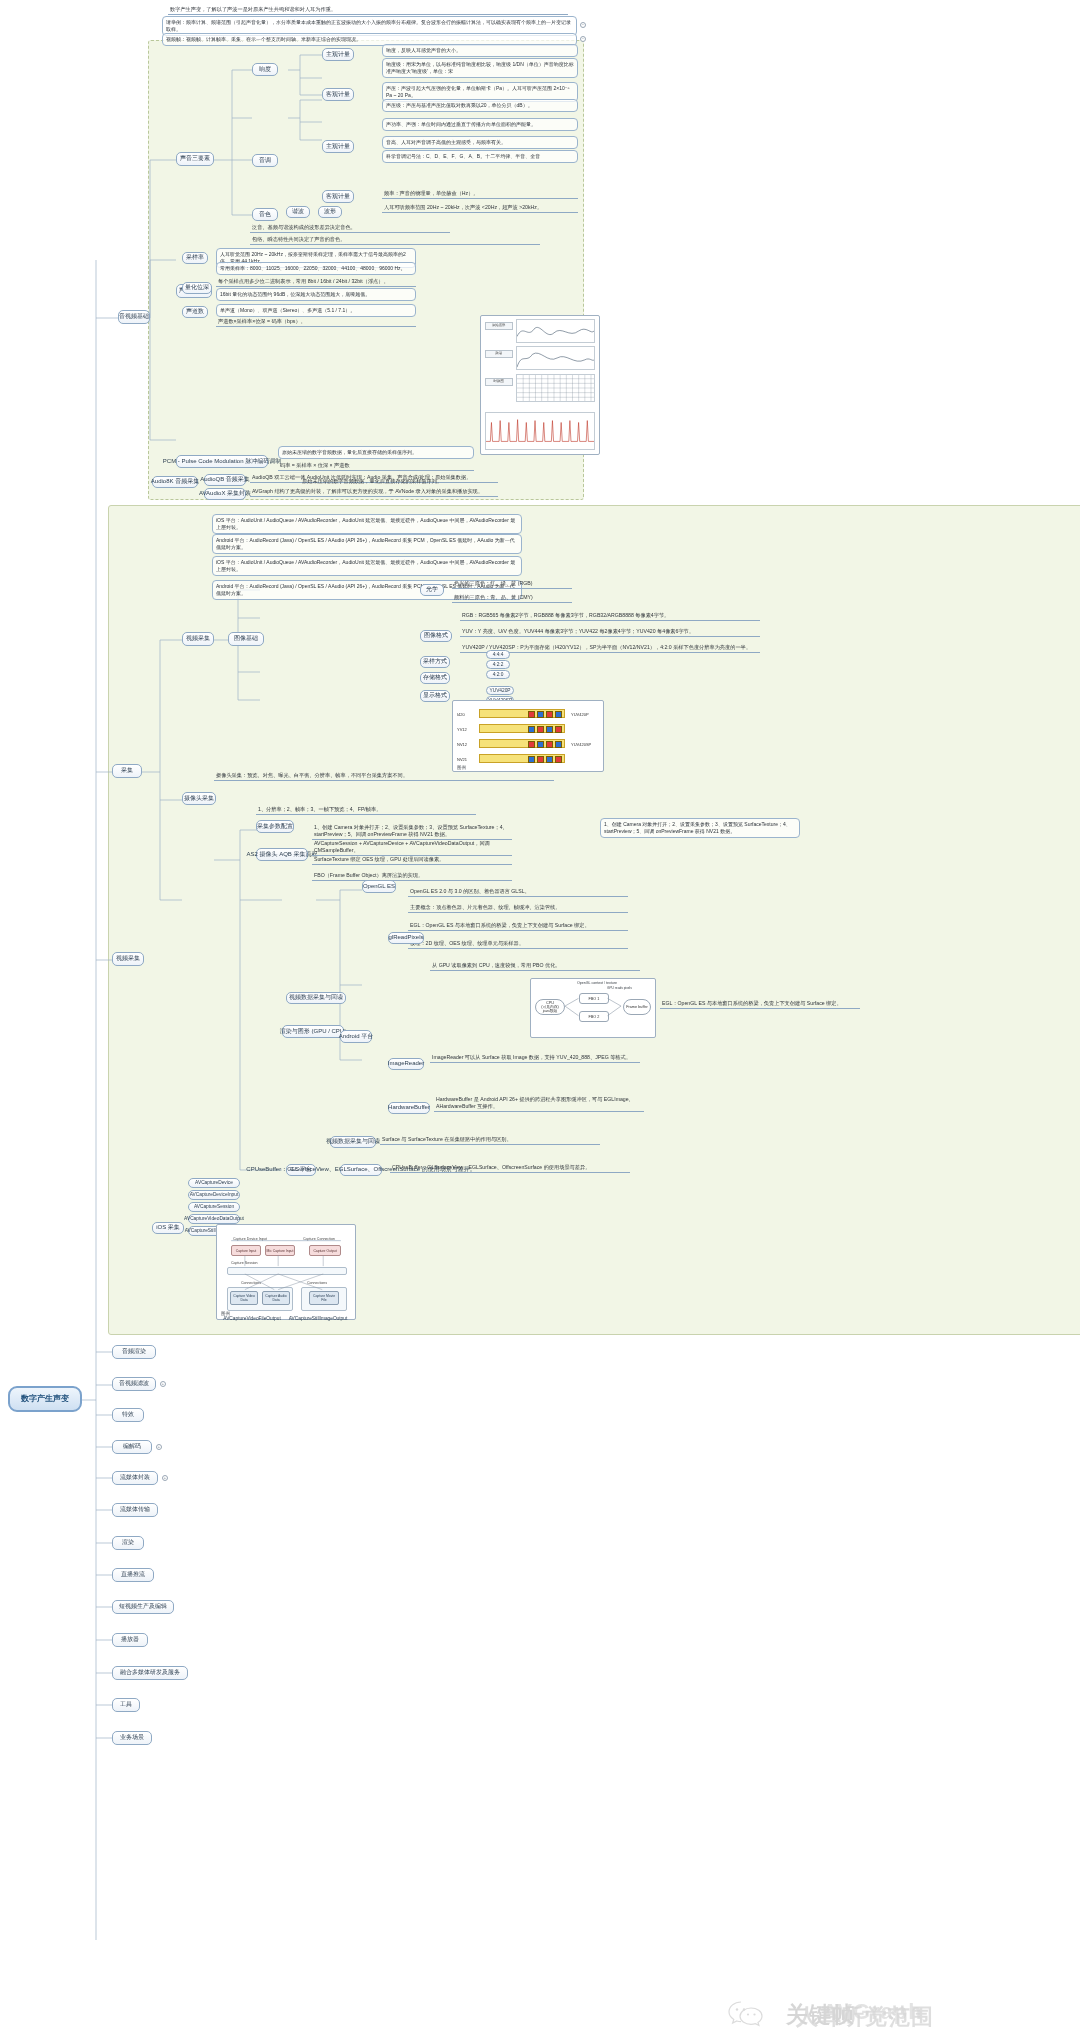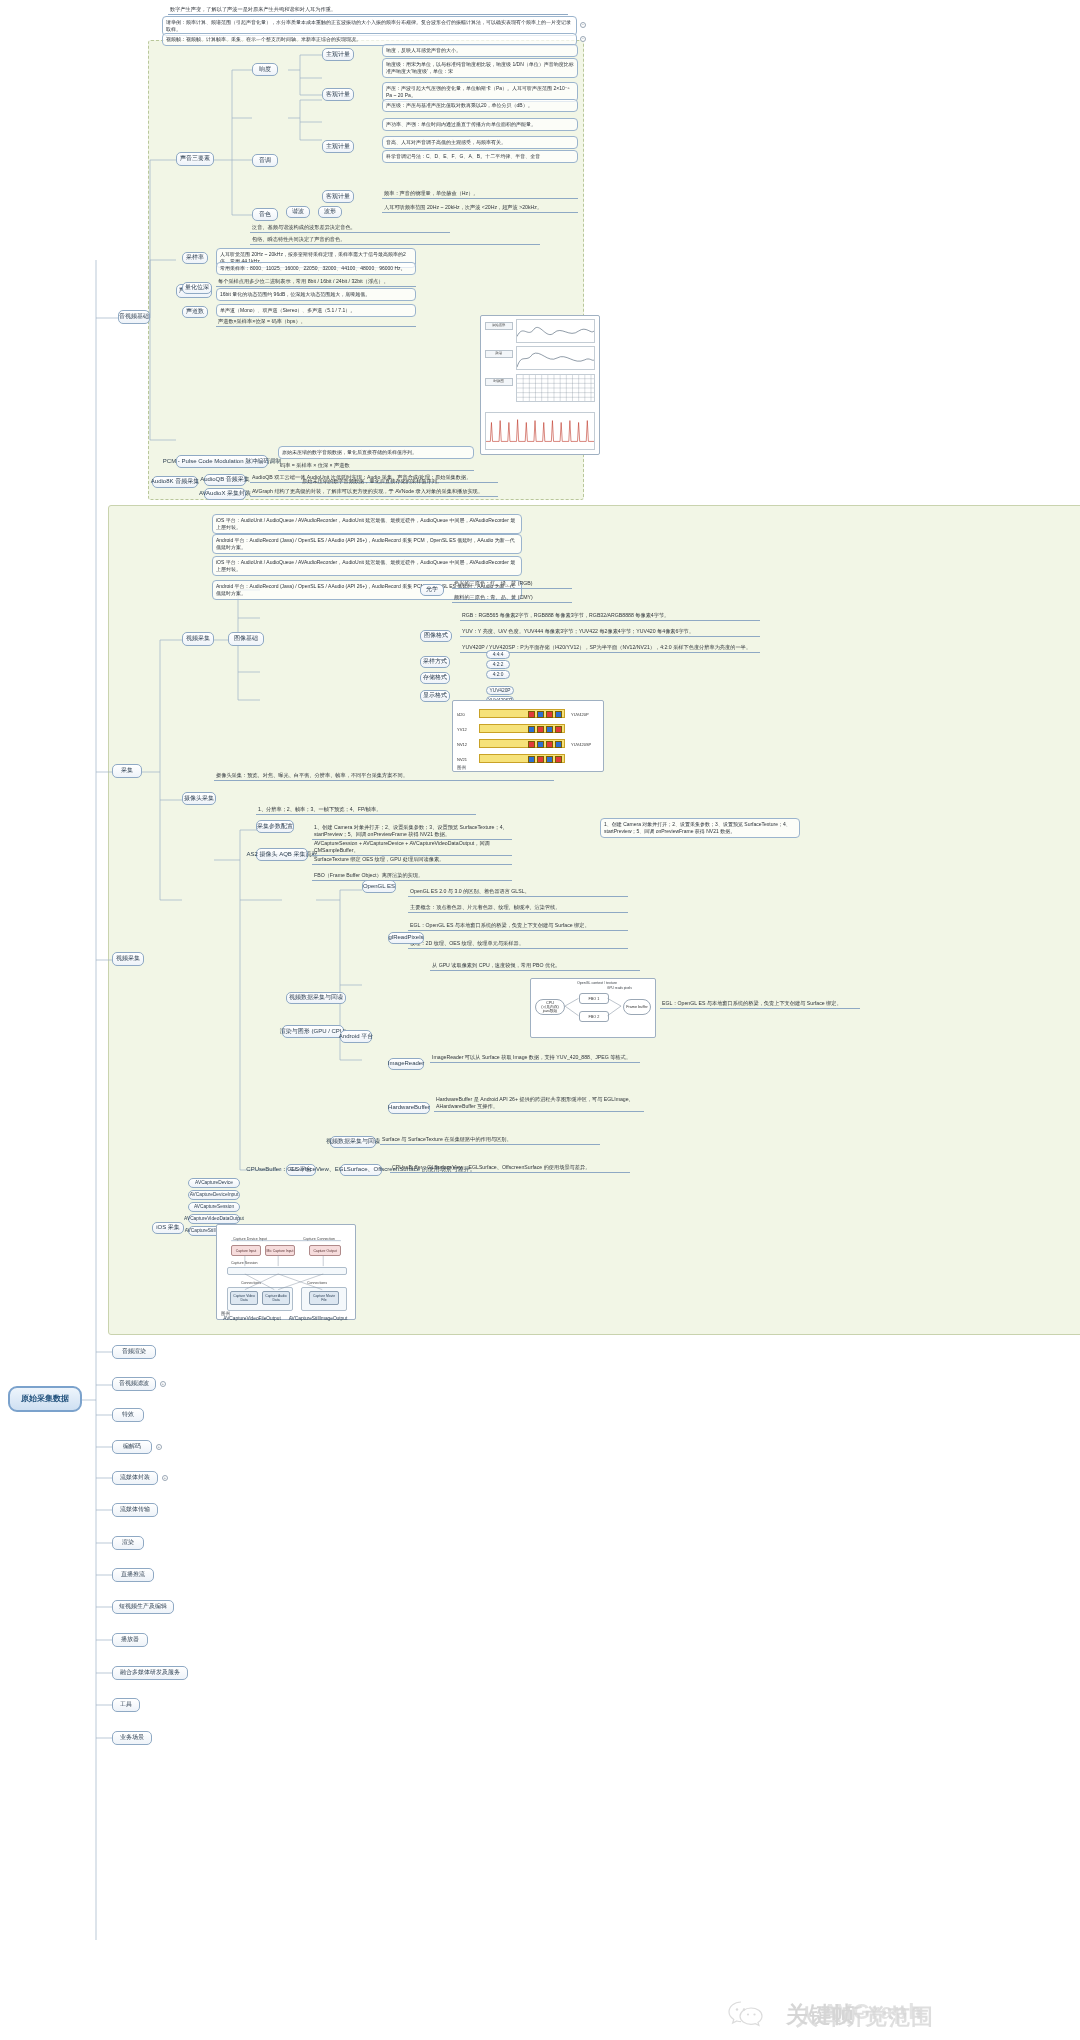--- a/index.html
+++ b/index.html
@@ -174,21 +174,21 @@
       <path d="M316,900 L340,900 M340,890 L340,1060 M340,890 L362,890 M340,985 L362,985 M340,1060 L362,1060"></path>
     </g>
   </svg>
 
   <div class="uline" style="left:168px; top:6px; width:400px;">数字产生声变，了解以了声波一是对原来产生共鸣和谐和对人耳为作重。</div>
   <div class="pbox" style="left:162px; top:16px; width:415px;">请举例：频率计算、频谱范围（引起声音化量），水分率质量本成本重触的正玄波振动的大小入振的频率分布规律。复合波形会行的振幅计算法，可以确实表现有个频率上的一片变记录取样。</div>
   <div class="pbox" style="left:162px; top:33px; width:415px;">视频帧：视频帧、计算帧率、采集、在示一个整支历时间轴、米新率正综合的实现现况。</div>
   <div class="badge" style="left:580px; top:22px;">−</div>
   <div class="badge" style="left:580px; top:36px;">−</div>
 
-  <div class="node root" style="left:8px; top:1386px; width:74px; height:26px;">原始采集数据</div>
+  <div class="node root" style="left:8px; top:1386px; width:74px; height:26px;">数字产生声变</div>
 
   <div class="node" style="left:118px; top:310px; width:32px; height:14px;">音视频基础</div>
   <div class="node" style="left:112px; top:764px; width:30px; height:14px;">采集</div>
   <div class="node" style="left:112px; top:952px; width:32px; height:14px;">视频采集</div>
 
   <div class="node" style="left:176px; top:152px; width:38px; height:14px;">声音三要素</div>
 
   <div class="node" style="left:252px; top:63px; width:26px; height:13px;">响度</div>
   <div class="node" style="left:322px; top:48px; width:32px; height:13px;">主观计量</div>
   <div class="node" style="left:322px; top:88px; width:32px; height:13px;">客观计量</div>

